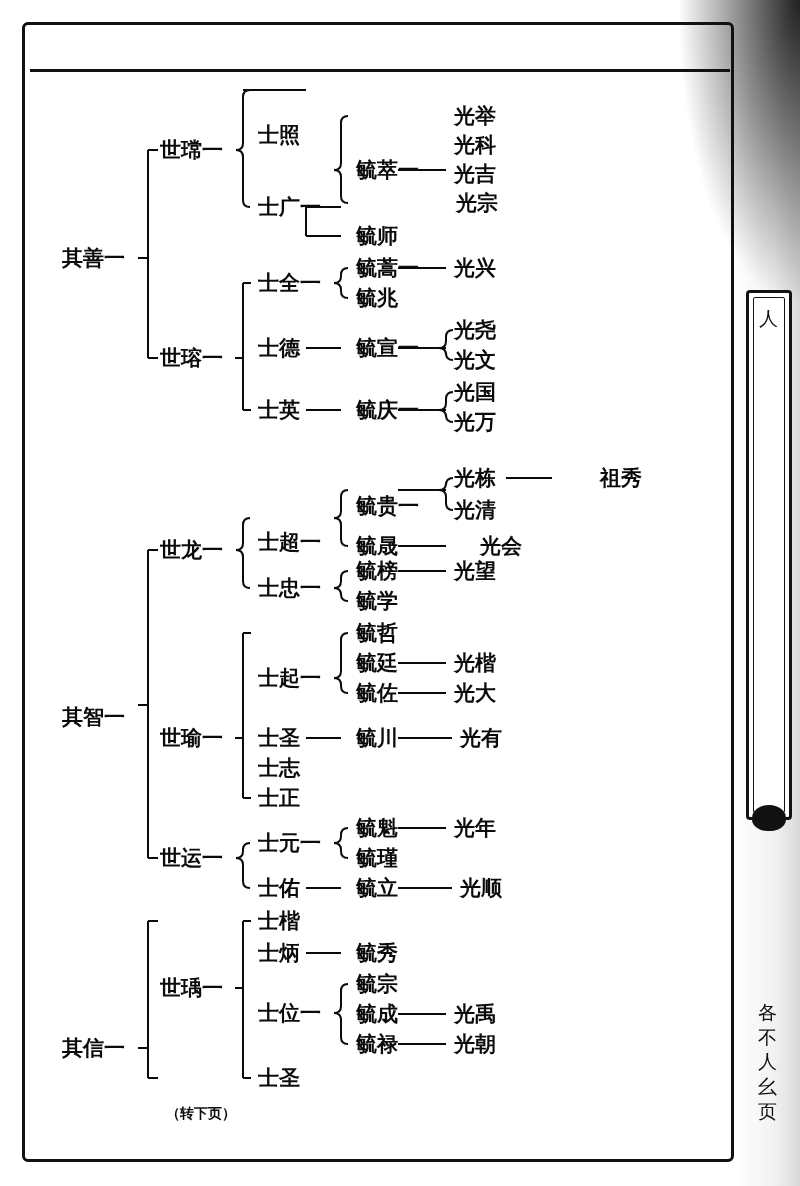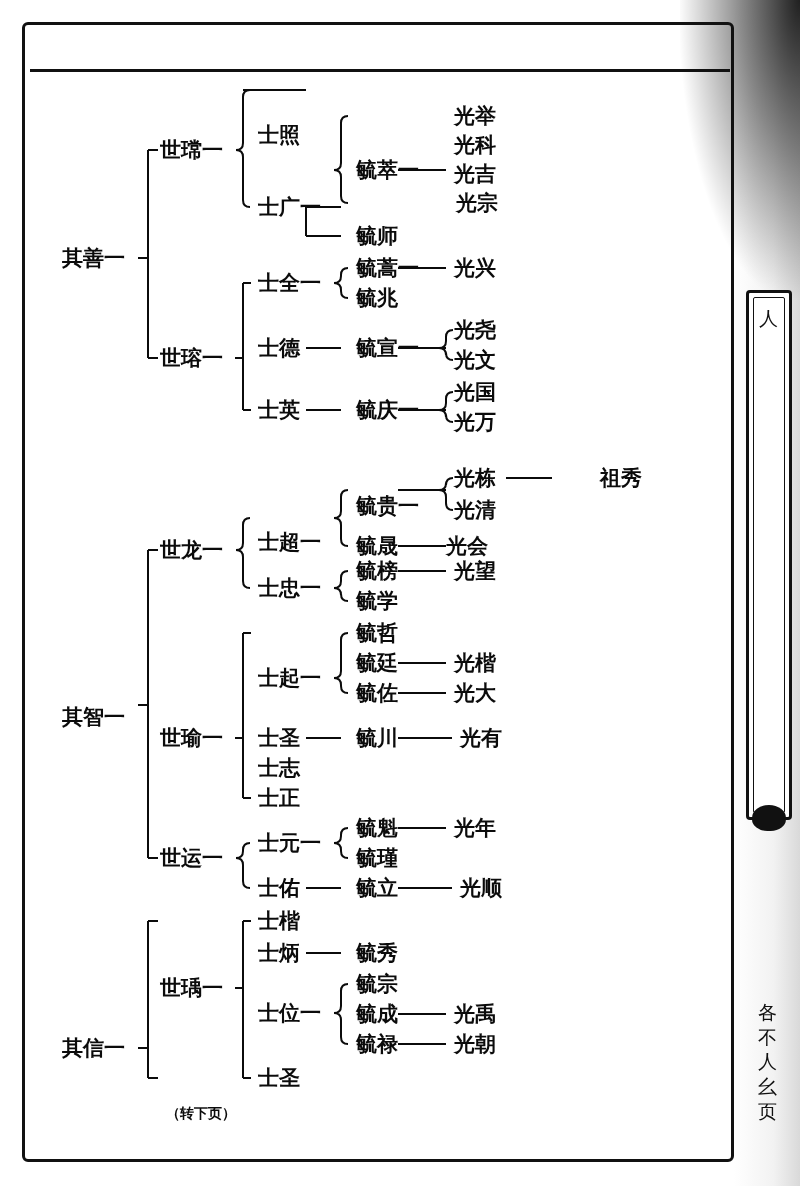--- a/index.html
+++ b/index.html
@@ -278,21 +278,21 @@
       <div class="node" style="left: 62px; top: 694px; margin-top: 12px;">其智一</div>
       <div class="node" style="left: 160px; top: 539px;">世龙一</div>
       <div class="node" style="left: 160px; top: 727px;">世瑜一</div>
       <div class="node" style="left: 160px; top: 847px;">世运一</div>
       <div class="node" style="left: 258px; top: 507px; margin-top: 24px;">士超一</div>
       <div class="node" style="left: 356px; top: 479px; margin-top: 16px;">毓贵一</div>
       <div class="node" style="left: 454px; top: 467px;">光栋</div>
       <div class="node" style="left: 560px; top: 467px; margin-left: 40px;">祖秀</div>
       <div class="node" style="left: 454px; top: 499px;">光清</div>
       <div class="node" style="left: 356px; top: 535px;">毓晟</div>
-      <div class="node" style="left: 446px; top: 535px;">光会</div>
+      <div class="node" style="left: 480px; top: 535px;">光会</div>
       <div class="node" style="left: 258px; top: 577px;">士忠一</div>
       <div class="node" style="left: 356px; top: 560px;">毓榜</div>
       <div class="node" style="left: 454px; top: 560px;">光望</div>
       <div class="node" style="left: 356px; top: 590px;">毓学</div>
       <div class="node" style="left: 258px; top: 667px;">士起一</div>
       <div class="node" style="left: 356px; top: 622px;">毓哲</div>
       <div class="node" style="left: 356px; top: 652px;">毓廷</div>
       <div class="node" style="left: 454px; top: 652px; text-align: center;">光楷</div>
       <div class="node" style="left: 356px; top: 682px;">毓佐</div>
       <div class="node" style="left: 454px; top: 682px;">光大</div>

